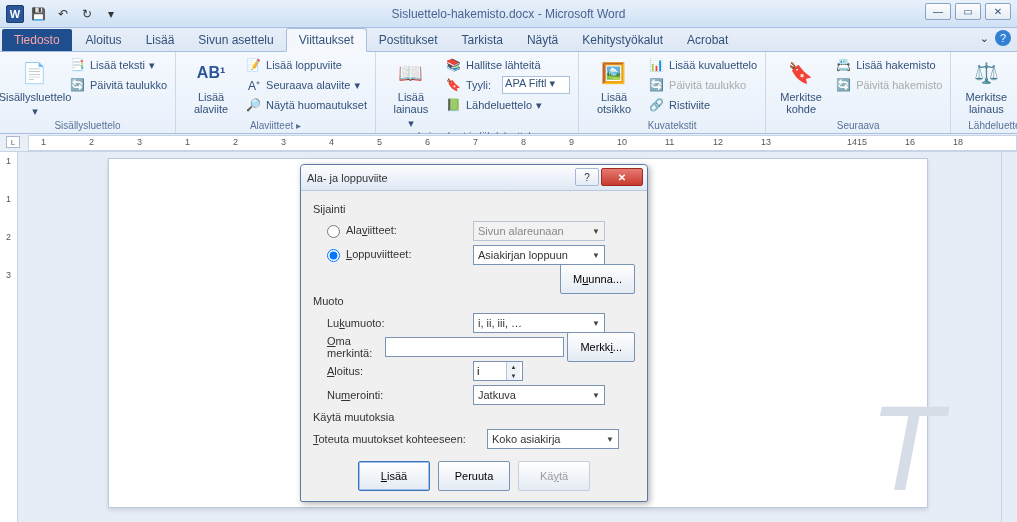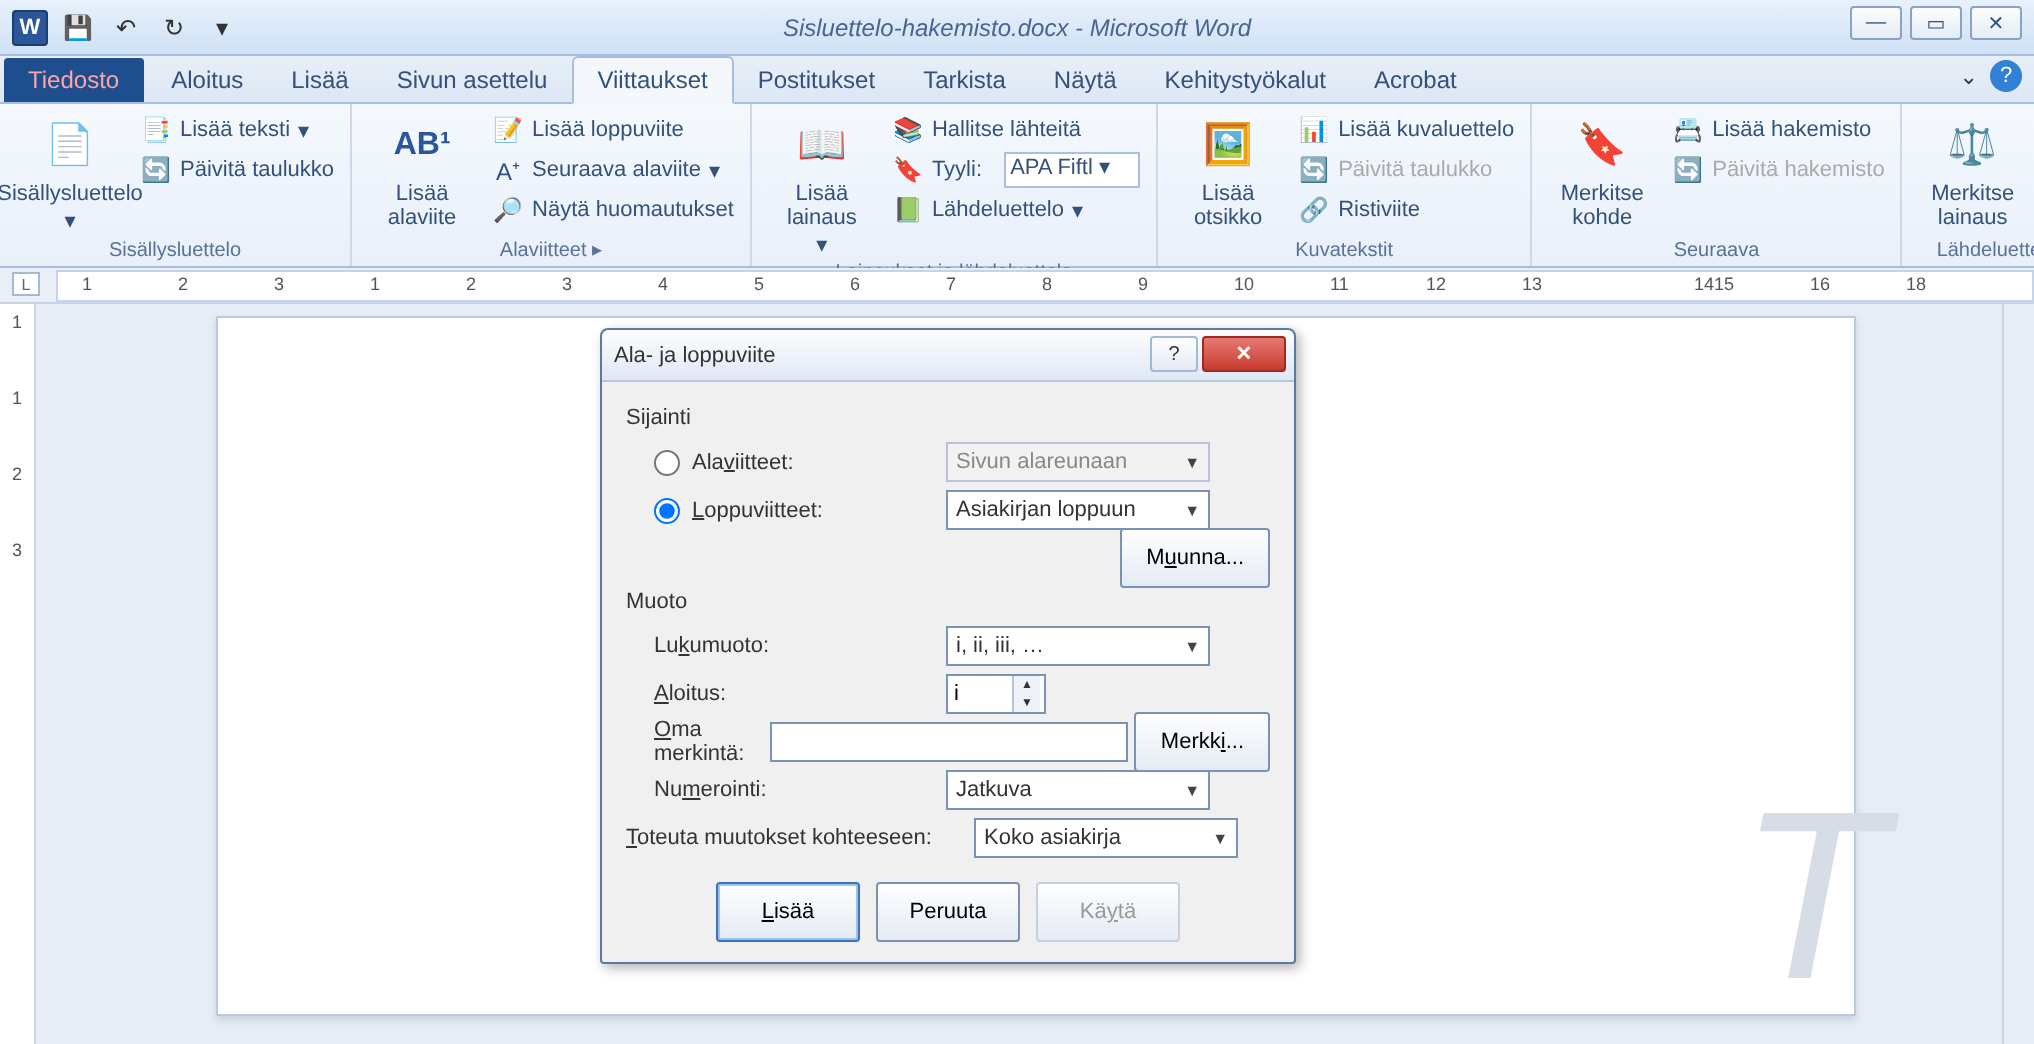--- a/index.html
+++ b/index.html
@@ -2,21 +2,21 @@
 <html><head>
 <meta charset="utf-8">
 <style>
   * { box-sizing: border-box; margin: 0; padding: 0; font-family: "Segoe UI", Tahoma, sans-serif; }
   body { width: 1017px; height: 522px; background: #fff; overflow: hidden; font-size: 11px; color: #333; position: relative; }
   
   .titlebar { height: 28px; background: linear-gradient(#e8f1fb,#cfe1f5); display: flex; align-items: center; border-bottom: 1px solid #a6bedf; position: relative; }
   .quick { display: flex; align-items: center; gap: 2px; padding-left: 4px; }
   .qbtn { width: 22px; height: 22px; display: flex; align-items: center; justify-content: center; border-radius: 2px; }
   .winlogo { width: 18px; height: 18px; background: #2b579a; border: 1px solid #1a3f6e; display: flex; align-items: center; justify-content: center; color: #fff; font-weight: bold; font-size: 11px; border-radius: 2px; }
-  .title-center { position: absolute; left: 0; right: 0; top: 0; height: 28px; display: flex; align-items: center; justify-content: center; pointer-events: none; font-size: 12px; color: #4b6390; font-style: italic; }
+  .title-center { position: absolute; left: 0; right: 0; top: 0; height: 28px; display: flex; align-items: center; justify-content: center; pointer-events: none; font-size: 12px; color: #4b6390; }
   .wincontrols { position: absolute; right: 6px; top: 3px; display: flex; gap: 4px; }
   .wincontrols .wc { width: 26px; height: 17px; border: 1px solid #8aa3c4; border-radius: 2px; background: linear-gradient(#fdfdfd,#e4ecf6); display: flex; align-items: center; justify-content: center; font-size: 10px; color: #33517a; }
   
   .tabs { display: flex; align-items: flex-end; height: 24px; background: linear-gradient(#e7eef8,#dde8f5); border-bottom: 1px solid #a6bedf; padding-left: 2px; position: relative; }
   .tab { padding: 4px 12px; color: #33517a; font-size: 12px; cursor: default; }
   .tab.file { background: #1e4e8e; color: #fca5a5; border-radius: 2px 2px 0 0; margin-right: 2px; }
   .tab.active { background: #f4f8fd; border: 1px solid #a6bedf; border-bottom: 1px solid #f4f8fd; border-radius: 3px 3px 0 0; position: relative; top: 1px; }
   .tabs-right { position: absolute; right: 6px; top: 2px; display: flex; gap: 6px; align-items: center; }
   .help { width: 16px; height: 16px; border-radius: 50%; background: #3281d4; color: #fff; display: flex; align-items: center; justify-content: center; font-size: 11px; }
   
@@ -312,45 +312,46 @@
     <div class="section-title">Muoto</div>
 
     <div class="frow">
       <div class="lab"><span>Lu<u class="ak">k</u>umuoto:</span></div>
       <div class="combo" style="flex-basis:132px">
           <span>i, ii, iii, …</span>
           <span class="arr">▼</span>
         </div>
     </div>
     <div class="frow">
+      <div class="lab"><span><u class="ak">O</u>ma merkintä:</span></div>
+      <input class="txt" style="">
+      <div style="width:8px"></div>
+      <button class="btn">
+          <span>Merkk<u class="ak">i</u>...</span>
+        </button>
+    </div>
+    <div class="frow">
       <div class="lab"><span><u class="ak">A</u>loitus:</span></div>
       <div class="spin">
         <input value="i" style="">
         <div class="spbtns">
             <div>▲</div>
             <div>▼</div>
           </div>
       </div>
     </div>
     <div class="frow">
-      <div class="lab"><span><u class="ak">O</u>ma merkintä:</span></div>
-      <input class="txt" style="">
-      <div style="width:8px"></div>
-      <button class="btn">
-          <span>Merkk<u class="ak">i</u>...</span>
-        </button>
-    </div>
-    <div class="frow">
       <div class="lab"><span>Nu<u class="ak">m</u>erointi:</span></div>
       <div class="combo">
           <span>Jatkuva</span>
           <span class="arr">▼</span>
         </div>
     </div>
 
+    <div class="section-title">Käytä muutoksia</div>
     <div class="frow">
       <div class="lab noindent" style="width:174px"><span><u class="ak">T</u>oteuta muutokset kohteeseen:</span></div>
       <div class="combo">
           <span>Koko asiakirja</span>
           <span class="arr">▼</span>
         </div>
     </div>
 
     <div class="dlg-buttons">
       <button class="btn primary" style="width:72px">

